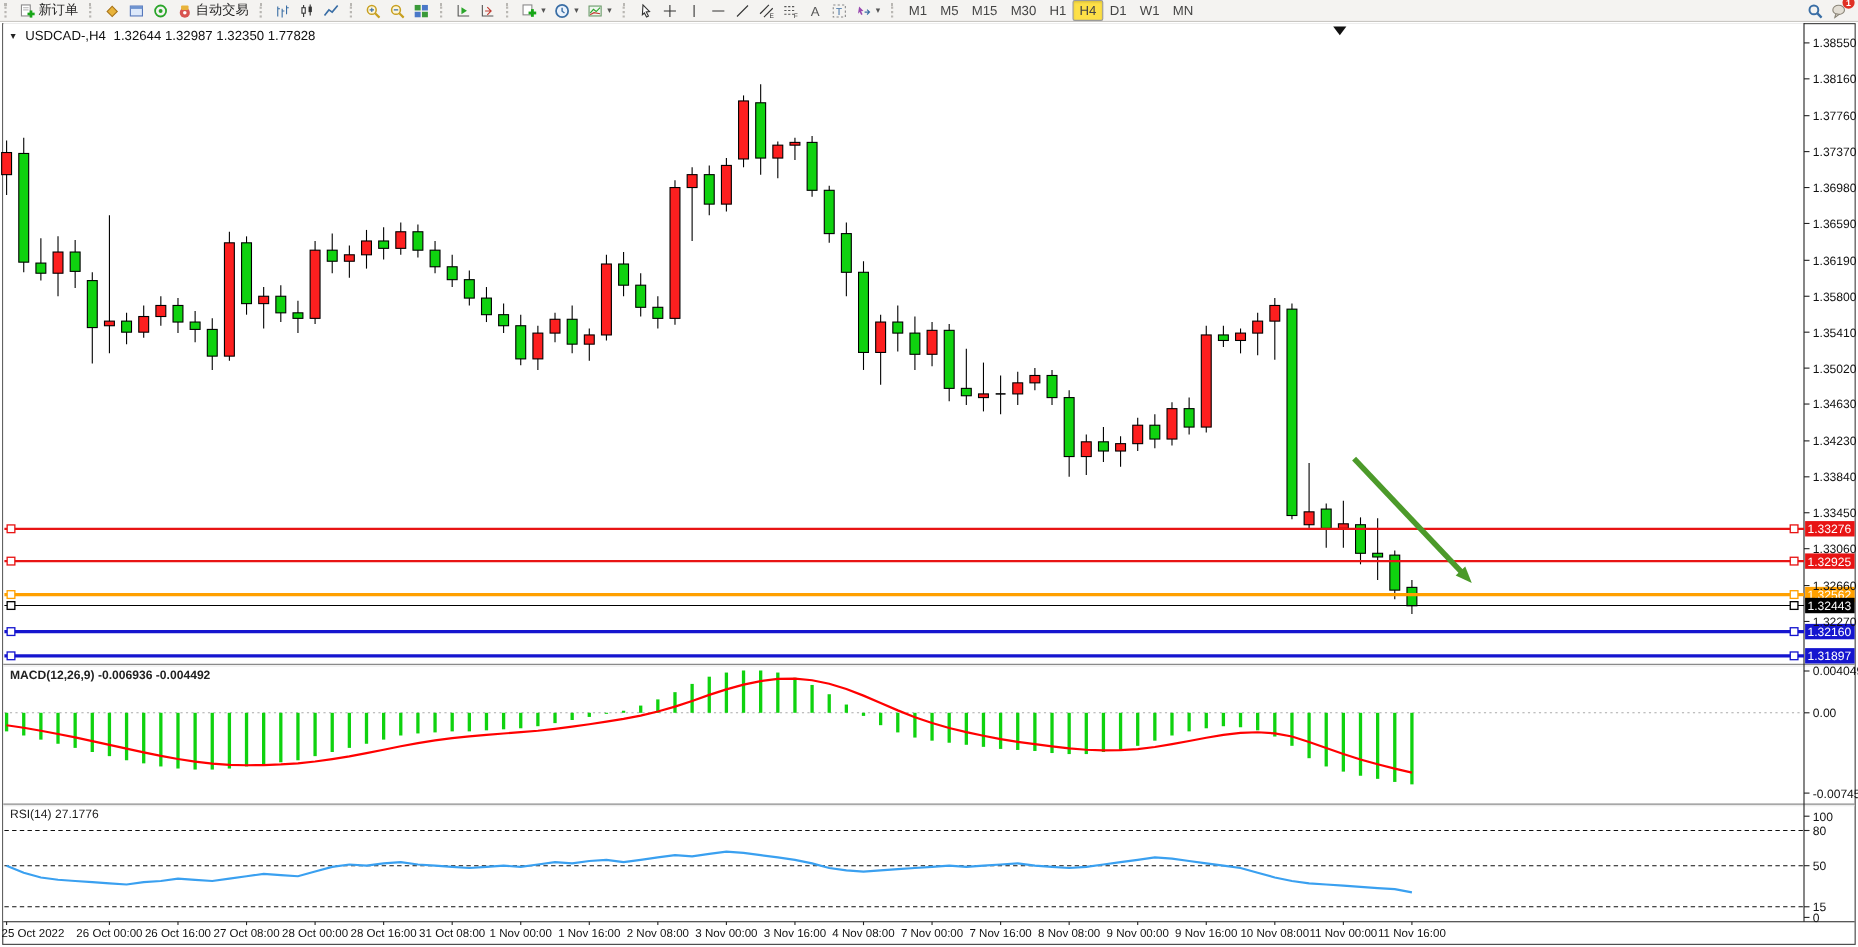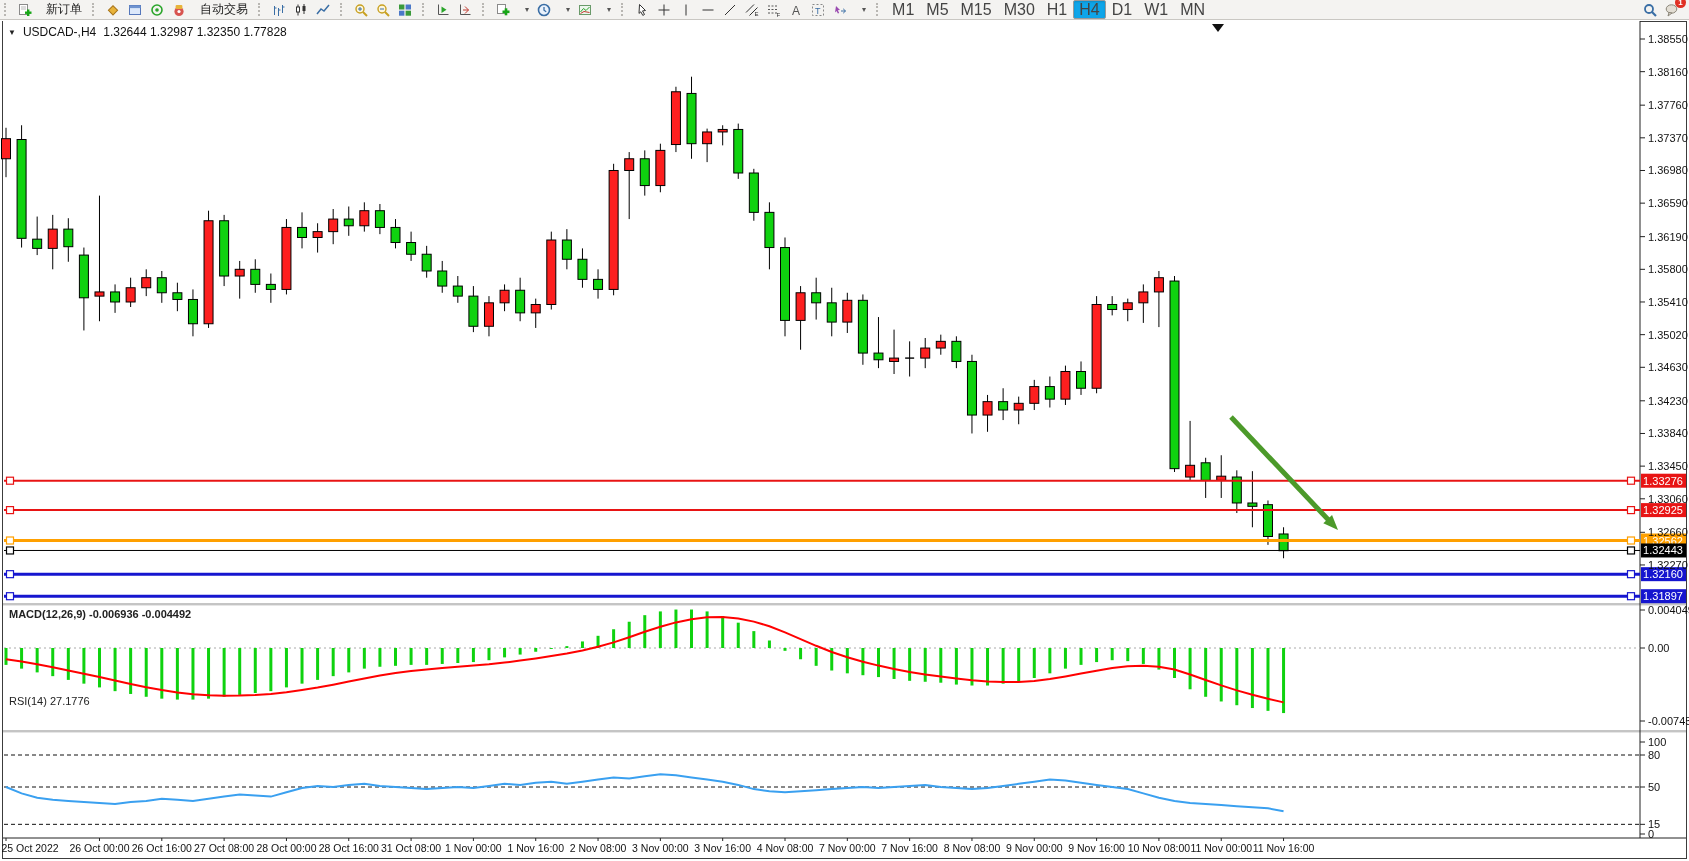--- a/index.html
+++ b/index.html
@@ -3,27 +3,27 @@
 <meta charset="utf-8">
 <style>
   html,body{margin:0;padding:0;background:#fff;width:1689px;height:861px;overflow:hidden;
     font-family:"Liberation Sans","DejaVu Sans",sans-serif;-webkit-font-smoothing:antialiased;}
   #stage{position:relative;width:1689px;height:861px;}
   
   #toolbar{position:absolute;left:0;top:0;width:1689px;height:19px;background:#f4f3f1;
     border-bottom:1px solid #c9c7c3;display:flex;align-items:center;font-size:12px;color:#333;}
   .tb-group{display:flex;align-items:center;height:19px;padding:0 2px;}
   .tb-grip{width:5px;height:13px;border-left:2px dotted #b9b7b3;margin:0 3px 0 2px;}
-  .tb-btn{display:flex;align-items:center;gap:14px;padding:1px 3px;border:1px solid transparent;
+  .tb-btn{display:flex;align-items:center;gap:3px;padding:1px 3px;border:1px solid transparent;
     border-radius:2px;height:15px;cursor:default;white-space:nowrap;}
-  .tb-btn.active{background:#0ea5e9;border:1px solid #9a9a9a;box-shadow:inset 0 1px 2px rgba(0,0,0,.15);}
+  .tb-btn.active{background:#fde047;border:1px solid #9a9a9a;box-shadow:inset 0 1px 2px rgba(0,0,0,.15);}
   .tb-btn .lbl{color:#222;}
   .tb-btn .dd{font-size:8px;color:#555;margin-left:1px;}
   .icon{width:14px;height:14px;display:inline-block;line-height:0;}
-  .tf-btn{padding:1px 5px;font-size:16px;color:#444;}
+  .tf-btn{padding:1px 5px;font-size:12px;color:#444;}
   #tb-right{margin-left:auto;display:flex;align-items:center;padding-right:6px;}
   .badge{position:absolute;right:-4px;top:-4px;background:#e03024;color:#fff;font-size:8px;
     width:11px;height:11px;border-radius:50%;text-align:center;line-height:11px;font-weight:bold;}
   .tb-iconwrap{position:relative;}
   
   #chart-window{position:absolute;left:2px;top:21px;width:1685px;height:838px;background:#fff;
     border:1px solid #3c3c3c;box-sizing:border-box;}
   #chart-title{position:absolute;left:8px;top:25px;font-size:12px;color:#111;display:flex;gap:7px;align-items:center;z-index:5;}
   #chart-title .tri{font-size:8px;color:#222;}
   .panel-label{position:absolute;font-size:11px;color:#222;z-index:5;}
@@ -257,21 +257,21 @@
 
   <div id="chart-window"></div>
 
   <div id="chart-title">
     <span class="tri">▼</span>
     <span>USDCAD-,H4</span>
     <span>1.32644 1.32987 1.32350 1.77828</span>
   </div>
 
   <div class="panel-label" style="left:9px;top:608px;font-weight:bold;">MACD(12,26,9) -0.006936 -0.004492</div>
-  <div class="panel-label" style="left:9px;top:695px;">RSI(14) 27.1776</div>
+  <div class="panel-label" style="left:9px;top:735px;">RSI(14) 27.1776</div>
 
   <svg id="svg-layer" width="1689" height="861" viewBox="0 0 1689 861">
       <rect x="3" y="21" width="1637" height="817" fill="#ffffff"></rect>
       <line x1="3" y1="604" x2="1686" y2="604" stroke="#8a8a8a" stroke-width="1"></line>
       <line x1="3" y1="605.5" x2="1686" y2="605.5" stroke="#e6e6e6" stroke-width="1"></line>
       <line x1="3" y1="731" x2="1686" y2="731" stroke="#8a8a8a" stroke-width="1"></line>
       <line x1="3" y1="732.5" x2="1686" y2="732.5" stroke="#e6e6e6" stroke-width="1"></line>
       <line x1="3" y1="838" x2="1686" y2="838" stroke="#222" stroke-width="1"></line>
       <line x1="1640" y1="21" x2="1640" y2="838" stroke="#222" stroke-width="1"></line>
       <path d="M1212 24 h12 l-6 8 z" fill="#111"></path>

